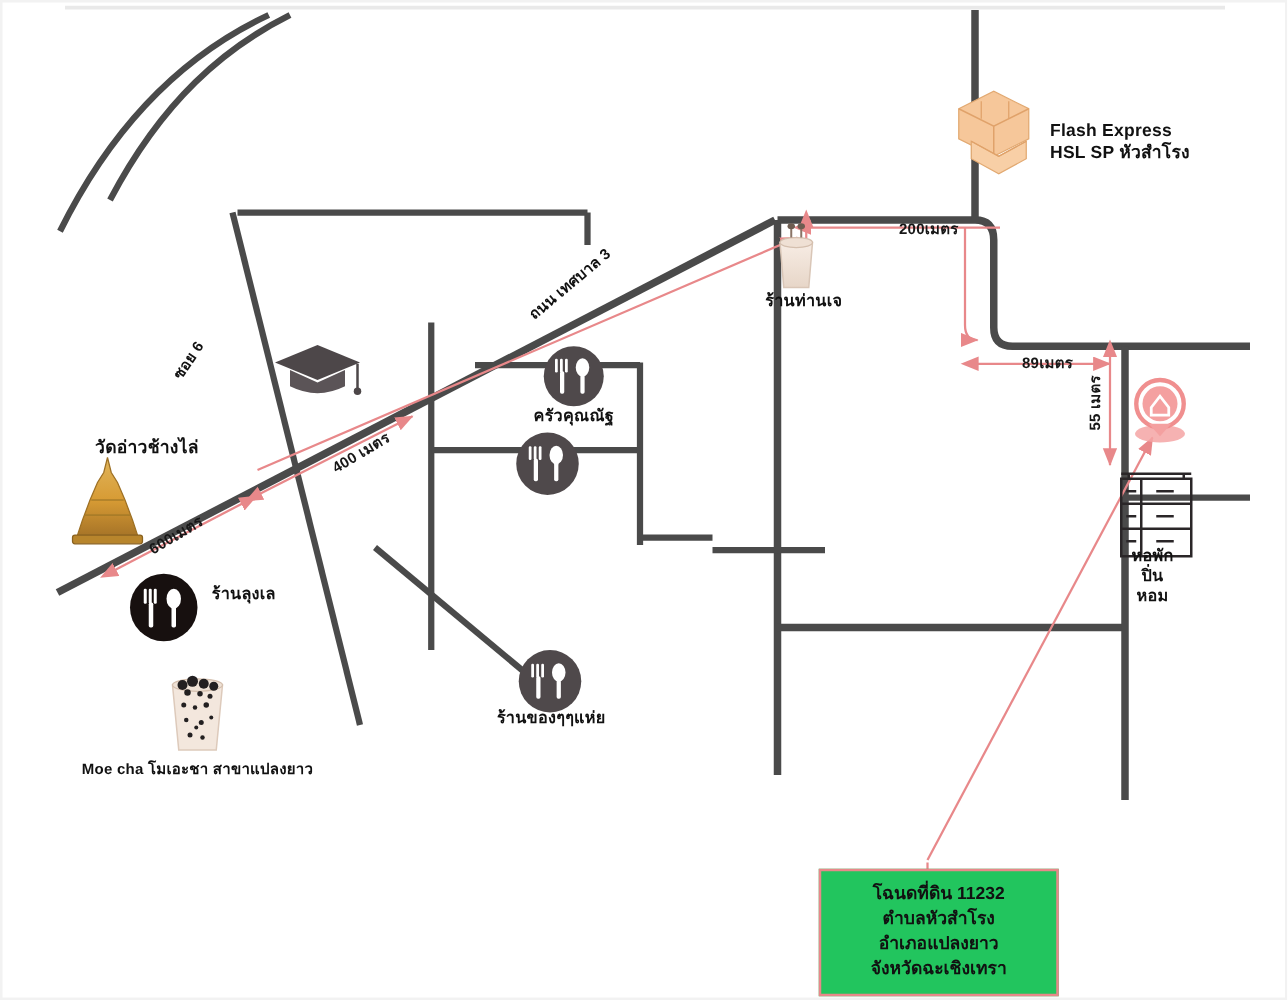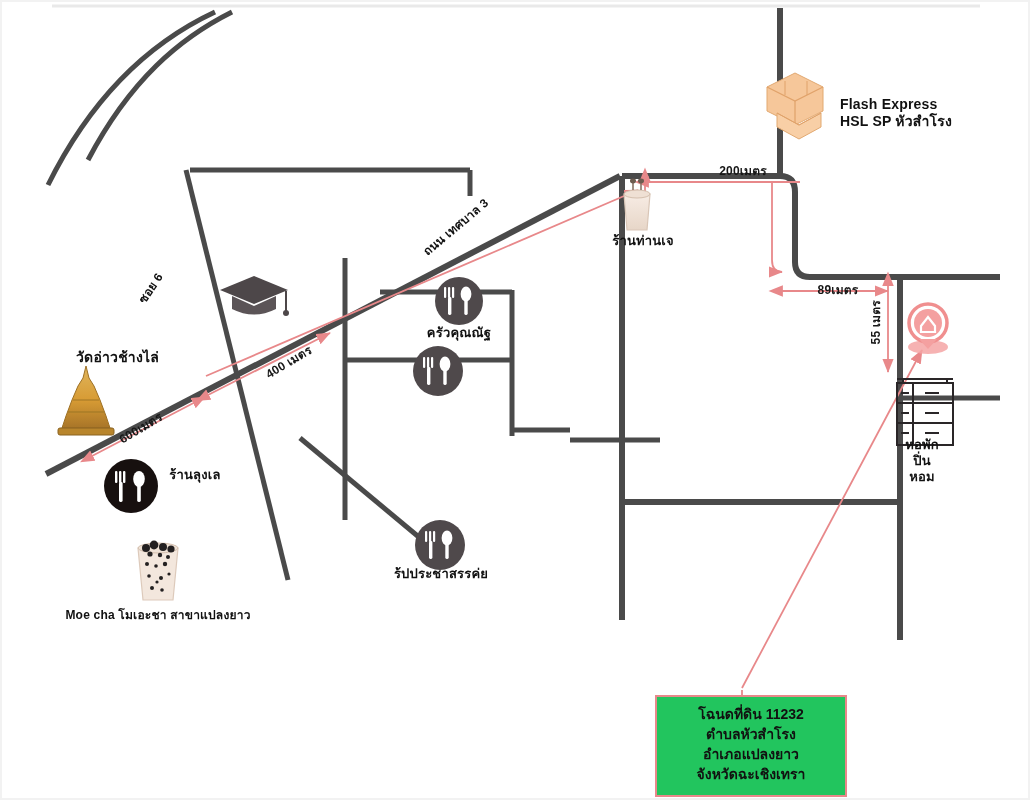--- a/index.html
+++ b/index.html
@@ -281,37 +281,37 @@
 
   <div class="map-label lbl-place" style="left:60px; top:349px; width:115px;">วัดอ่าวช้างไล่</div>
 
   <div class="map-label lbl-poi" style="left:598px; top:233px; width:90px;">ร้านท่านเจ</div>
 
   <div class="map-label lbl-poi" style="left:411px; top:325px; width:96px;">ครัวคุณณัฐ</div>
 
 
   <div class="map-label lbl-poi" style="left:155px; top:467px; width:80px; text-align:center;">ร้านลุงเล</div>
 
-  <div class="map-label lbl-poi" style="left:386px; top:566px; width:110px;">ร้ปประชาสรรค่ย</div>
+  <div class="map-label lbl-poi" style="left:386px; top:566px; width:110px;">ร้านของๆๆแห่ย</div>
 
   <div class="map-label lbl-small" style="left:60px; top:608px; width:196px;">Moe cha โมเอะชา สาขาแปลงยาว</div>
 
   <div class="map-label lbl-poi" style="left:898px; top:437px; width:48px;">หอพัก
 ปิ่น
 หอม</div>
 
   <div class="map-label lbl-road rot-road-1" style="left:126px; top:281px; width:50px;">ซอย 6</div>
 
   <div class="map-label lbl-road rot-road-2" style="left:406px; top:220px; width:100px;">ถนน เทศบาล 3</div>
 
   <div class="map-label lbl-dist rot-dist-1" style="left:110px; top:421px; width:62px;">600เมตร</div>
 
   <div class="map-label lbl-dist rot-dist-2" style="left:258px; top:355px; width:62px;">400 เมตร</div>
 
-  <div class="map-label lbl-dist" style="left:712px; top:164px; width:62px;">200เมตร</div>
+  <div class="map-label lbl-dist" style="left:712px; top:176px; width:62px;">200เมตร</div>
 
   <div class="map-label lbl-dist" style="left:810px; top:283px; width:56px;">89เมตร</div>
 
   <div class="map-label lbl-dist rot-vert" style="left:848px; top:315px; width:56px;">55 เมตร</div>
 
   <div class="deed-box" style="left:655px; top:695px; width:160px;">โฉนดที่ดิน 11232
 ตำบลหัวสำโรง
 อำเภอแปลงยาว
 จังหวัดฉะเชิงเทรา</div>
 

